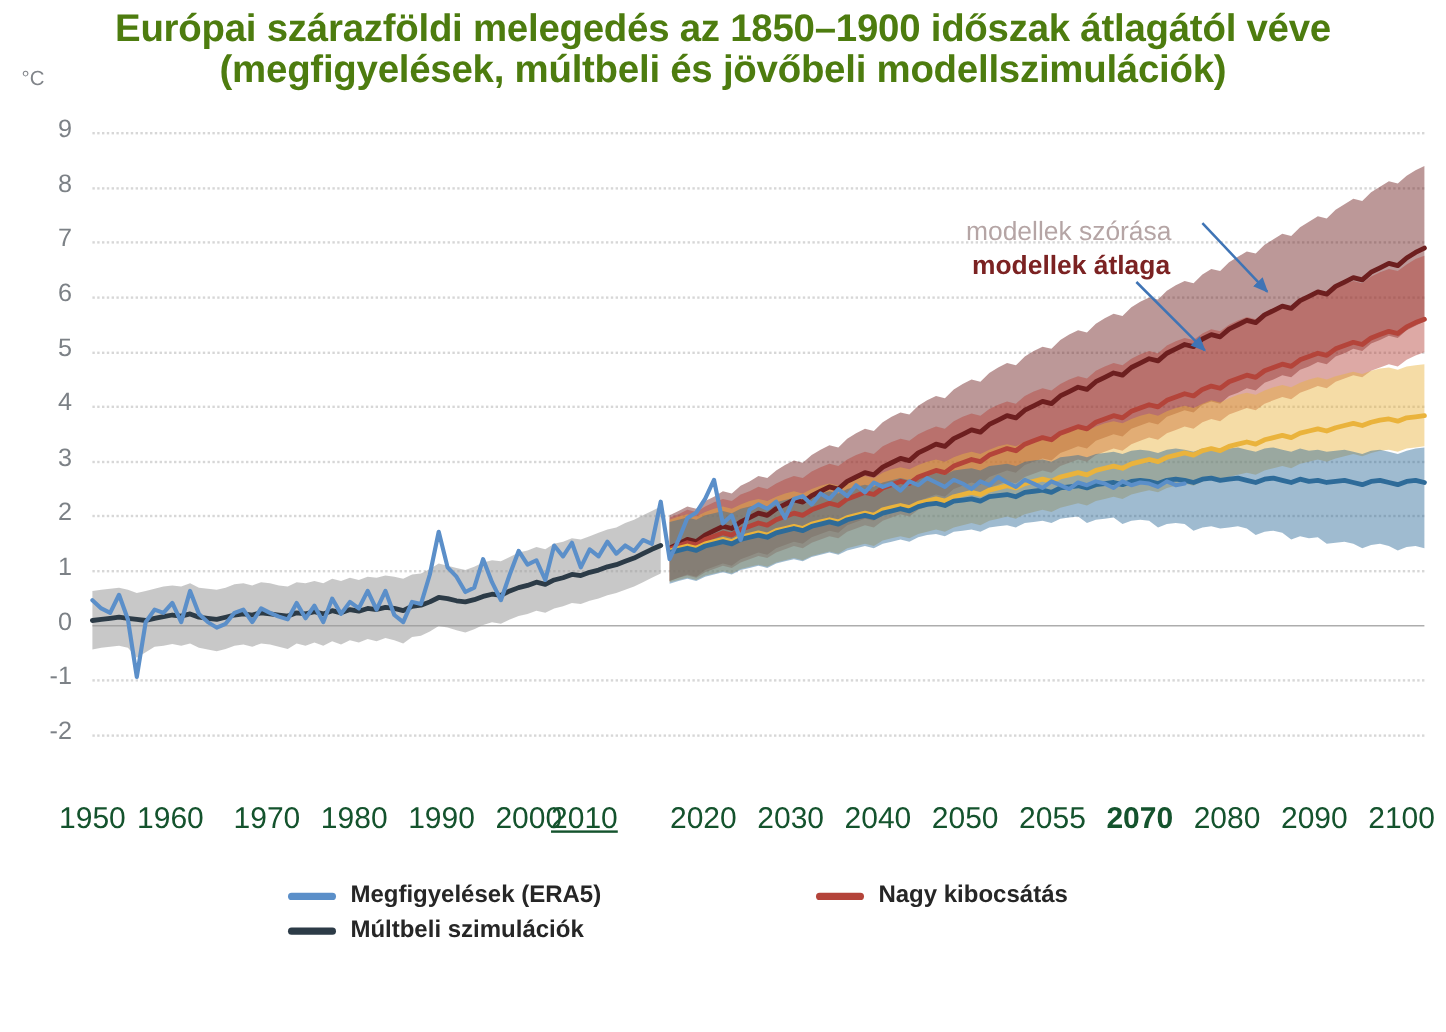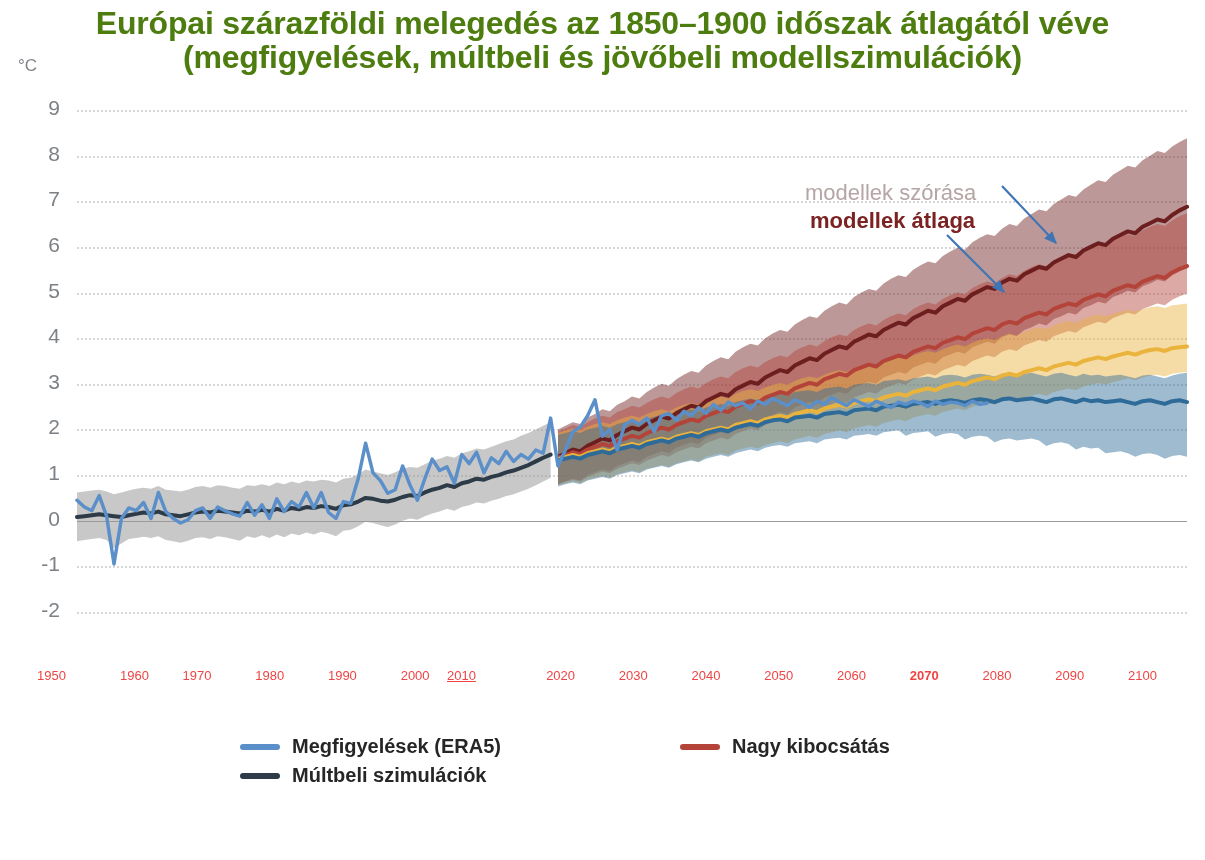--- a/index.html
+++ b/index.html
@@ -19,22 +19,22 @@
   #grid-layer{position:absolute;left:0;top:0;width:1110px;height:502px;}
   .gridline{position:absolute;left:0;width:1110px;height:0;
             border-top:2px dotted #d7d7d7;}
   .gridline.zero{border-top:1.6px solid #9a9a9a;}
 
   
   .ytick{position:absolute;width:52px;text-align:right;font-size:21px;
          color:#7c8186;transform:translateY(-14px);}
 
   
-  .xtick{position:absolute;top:668px;width:80px;font-size:13px;
-         color:#ef4444;}
+  .xtick{position:absolute;top:668px;width:80px;text-align:center;font-size:25px;
+         color:#14532d;}
 
   
   #chart-svg{position:absolute;left:0;top:0;width:1110px;height:502px;overflow:visible;}
   .band{opacity:.46;}
   .band-hist{fill:#9a9a9a;opacity:.55;}
   .mline{fill:none;stroke-linejoin:round;stroke-linecap:round;}
 
   
   .annot{position:absolute;white-space:nowrap;}
   #annot-spread{left:805px;top:180px;font-size:22px;color:#b5a5a5;}
@@ -70,31 +70,31 @@
     <div class="ytick" style="left: 8px; top: 383.818px;">3</div>
     <div class="ytick" style="left: 8px; top: 429.455px;">2</div>
     <div class="ytick" style="left: 8px; top: 475.091px;">1</div>
     <div class="ytick" style="left: 8px; top: 520.727px;">0</div>
     <div class="ytick" style="left: 8px; top: 566.364px;">-1</div>
     <div class="ytick" style="left: 8px; top: 612px;">-2</div>
   </div>
 
 <div id="xtick-layer">
     <div class="xtick" style="left: 37px;">1950</div>
-    <div class="xtick" style="left: 120px;">1960</div>
+    <div class="xtick" style="left: 102px;">1960</div>
     <div class="xtick" style="left: 182.467px;">1970</div>
     <div class="xtick" style="left: 255.2px;">1980</div>
     <div class="xtick" style="left: 327.933px;">1990</div>
     <div class="xtick" style="left: 400.667px;">2000</div>
     <div class="xtick" style="left: 447px; text-decoration: underline;">2010</div>
     <div class="xtick" style="left: 546.133px;">2020</div>
     <div class="xtick" style="left: 618.867px;">2030</div>
     <div class="xtick" style="left: 691.6px;">2040</div>
     <div class="xtick" style="left: 764.333px;">2050</div>
-    <div class="xtick" style="left: 837.067px;">2060</div>
+    <div class="xtick" style="left: 837.067px;">2055</div>
     <div class="xtick" style="left: 909.8px; font-weight: bold;">2070</div>
     <div class="xtick" style="left: 982.533px;">2080</div>
     <div class="xtick" style="left: 1055.27px;">2090</div>
     <div class="xtick" style="left: 1128px;">2100</div>
   </div>
 
 <div id="plot">
   <div id="grid-layer">
       <div class="gridline" style="top: 0px;"></div>
       <div class="gridline" style="top: 45.6364px;"></div>

